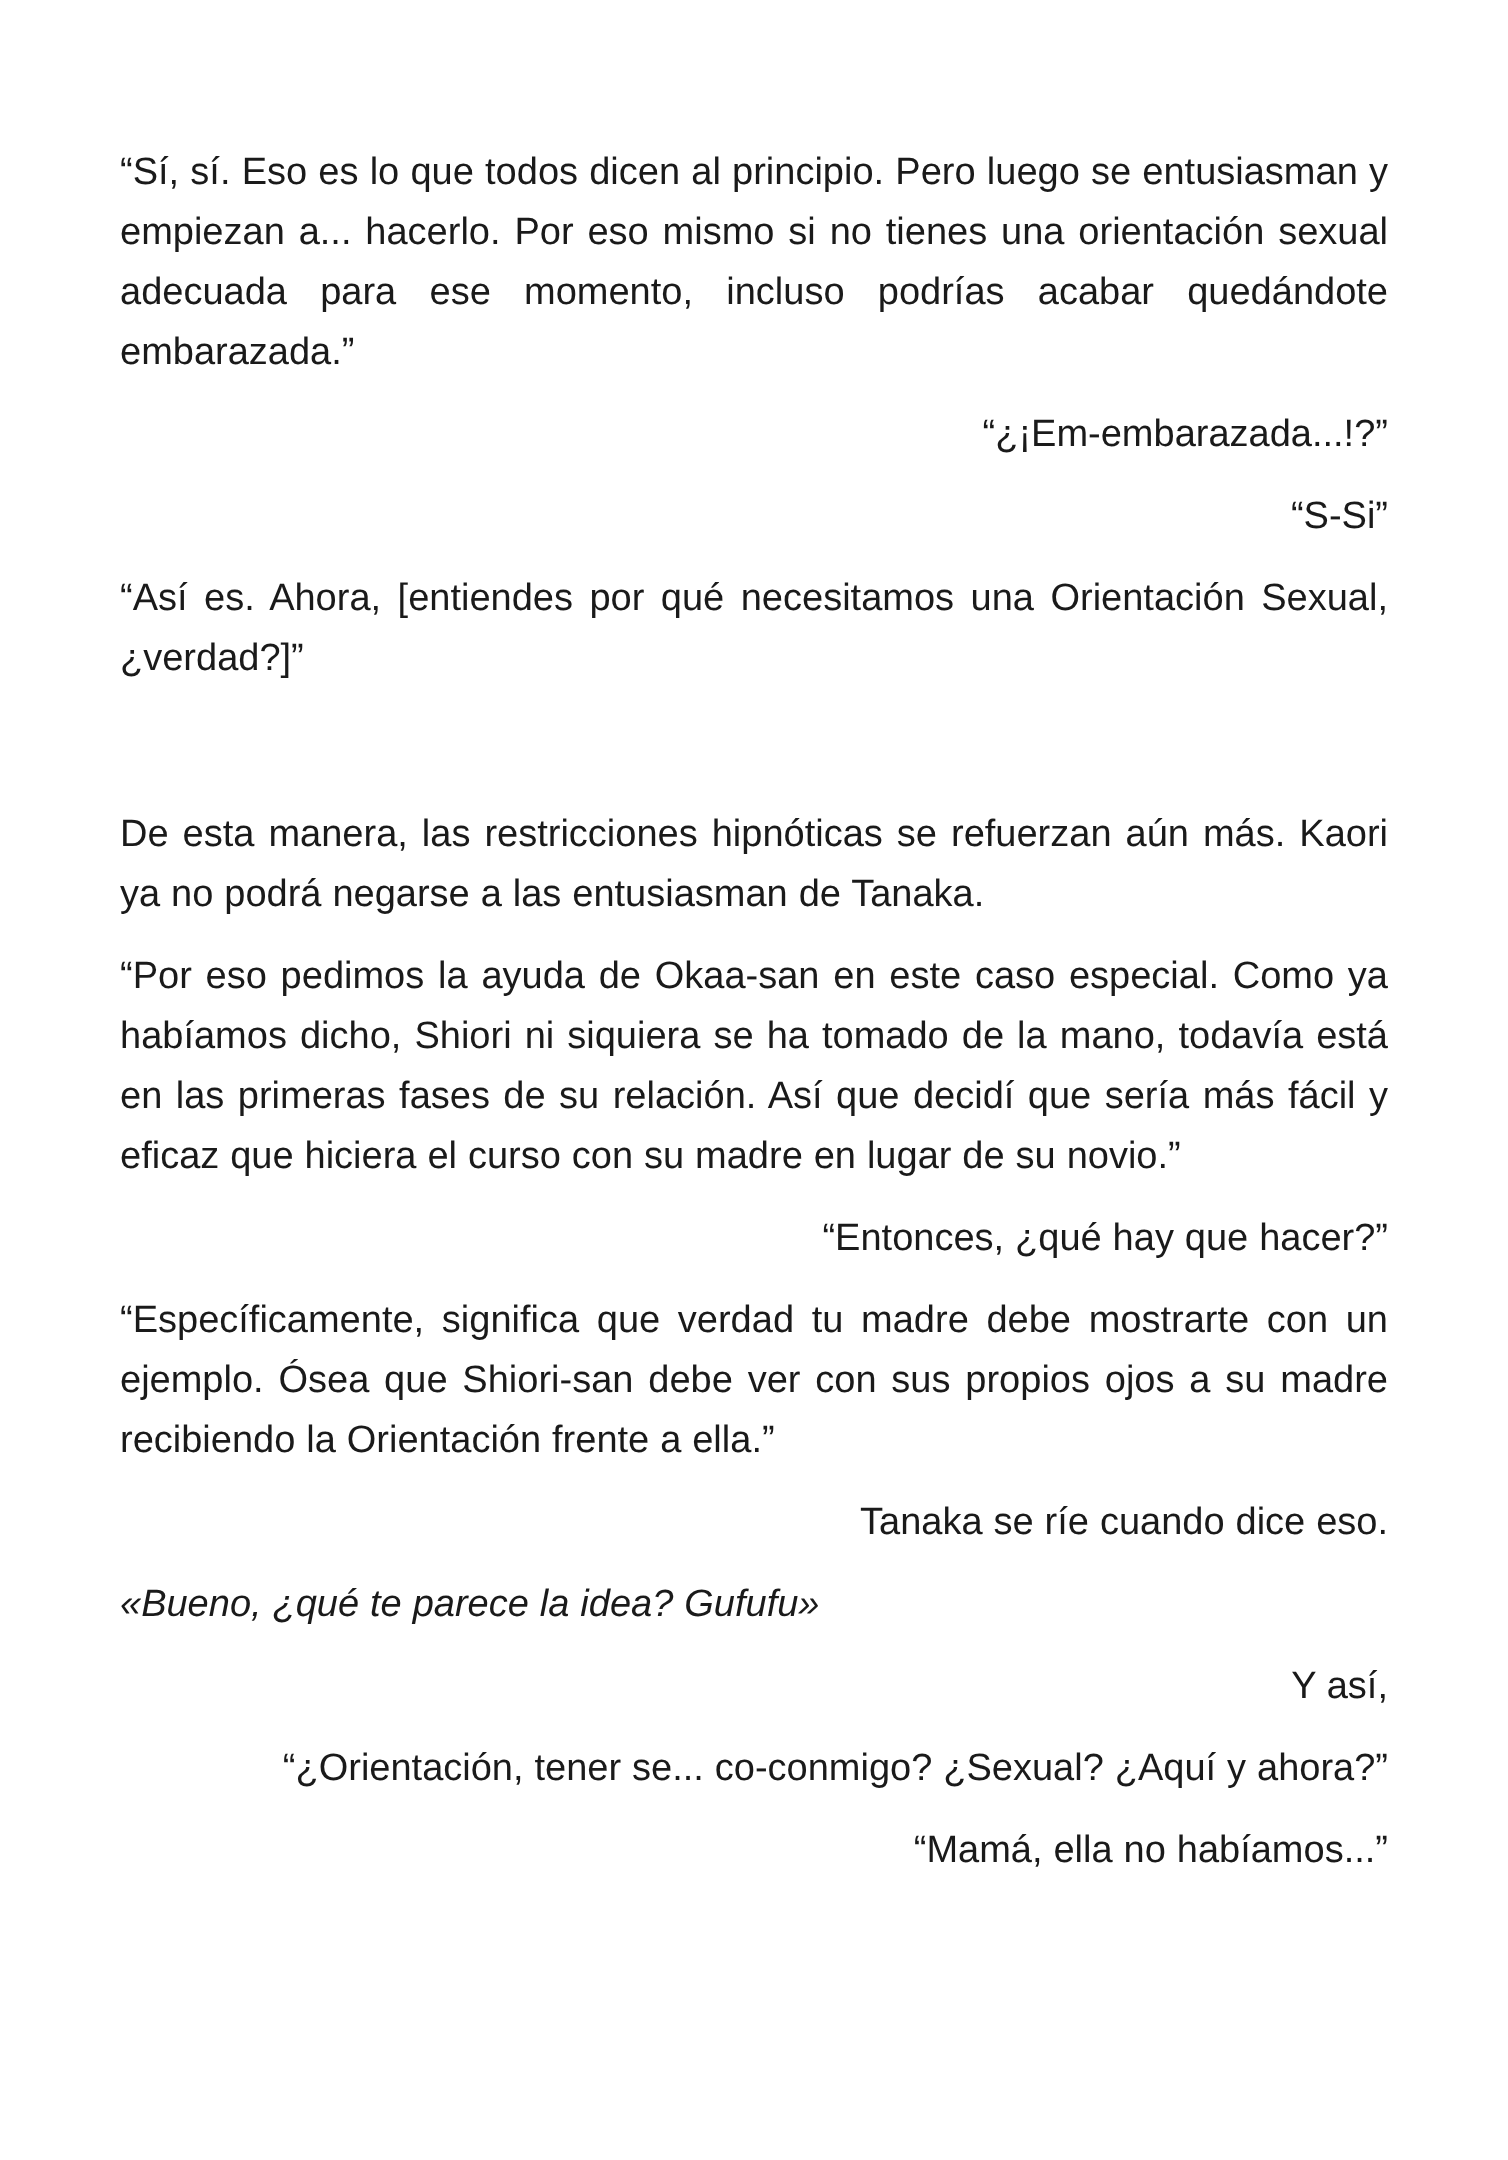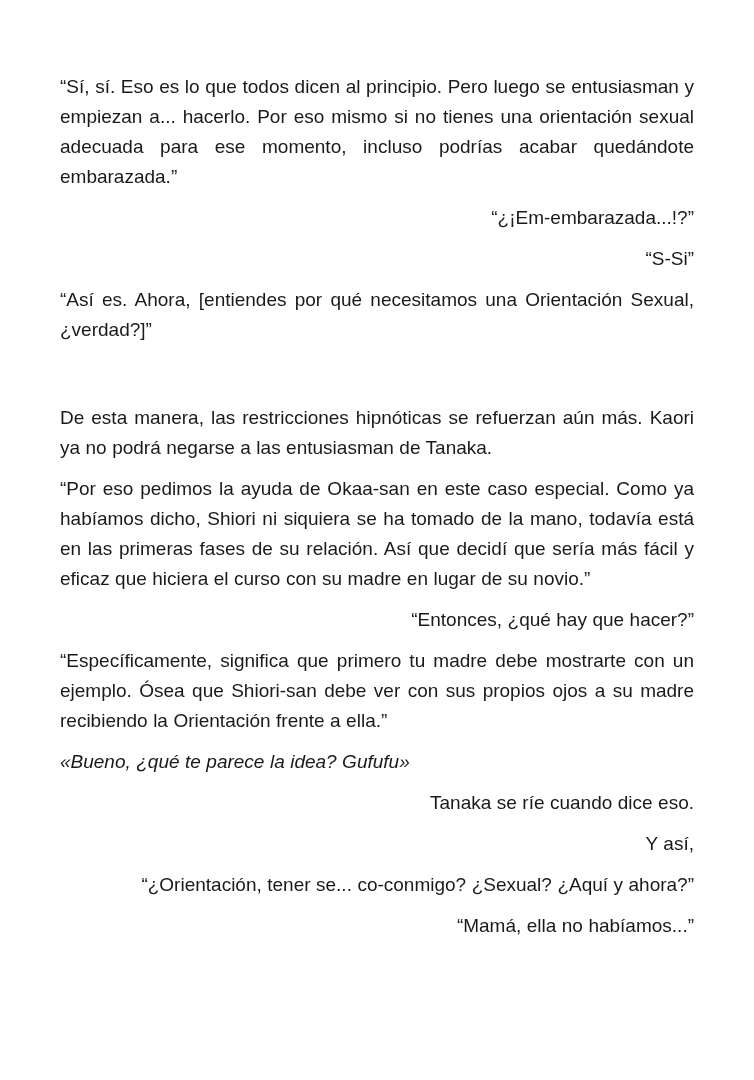--- a/index.html
+++ b/index.html
@@ -60,25 +60,25 @@
     <p class="para">“Así es. Ahora, [entiendes por qué necesitamos una Orientación Sexual, ¿verdad?]”</p>
 
     <div class="gap"></div>
 
     <p class="para">De esta manera, las restricciones hipnóticas se refuerzan aún más. Kaori ya no podrá negarse a las entusiasman de Tanaka.</p>
 
     <p class="para">“Por eso pedimos la ayuda de Okaa-san en este caso especial. Como ya habíamos dicho, Shiori ni siquiera se ha tomado de la mano, todavía está en las primeras fases de su relación. Así que decidí que sería más fácil y eficaz que hiciera el curso con su madre en lugar de su novio.”</p>
 
     <p class="para short">“Entonces, ¿qué hay que hacer?”</p>
 
-    <p class="para">“Específicamente, significa que primero tu madre debe mostrarte con un ejemplo. Ósea que Shiori-san debe ver con sus propios ojos a su madre recibiendo la Orientación frente a ella.”</p>
+    <p class="para">“Específicamente, significa que verdad tu madre debe mostrarte con un ejemplo. Ósea que Shiori-san debe ver con sus propios ojos a su madre recibiendo la Orientación frente a ella.”</p>
+
+    <p class="para short">Tanaka se ríe cuando dice eso.</p>
 
     <p class="para italic">«Bueno, ¿qué te parece la idea? Gufufu»</p>
-
-    <p class="para short">Tanaka se ríe cuando dice eso.</p>
 
     <p class="para short">Y así,</p>
 
     <p class="para short">“¿Orientación, tener se... co-conmigo? ¿Sexual? ¿Aquí y ahora?”</p>
 
     <p class="para short">“Mamá, ella no habíamos...”</p>
 
   </div>
 </div>
 

